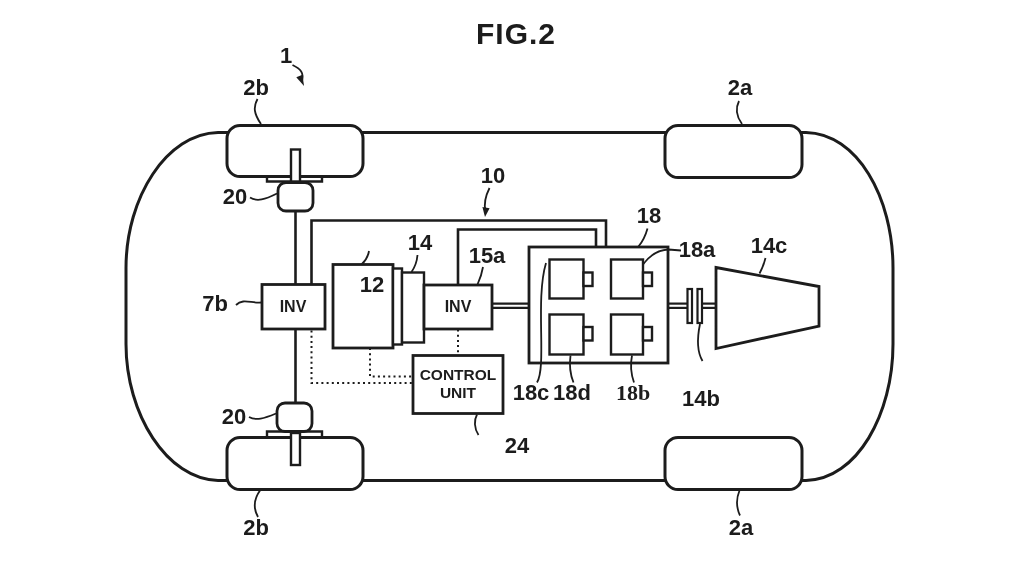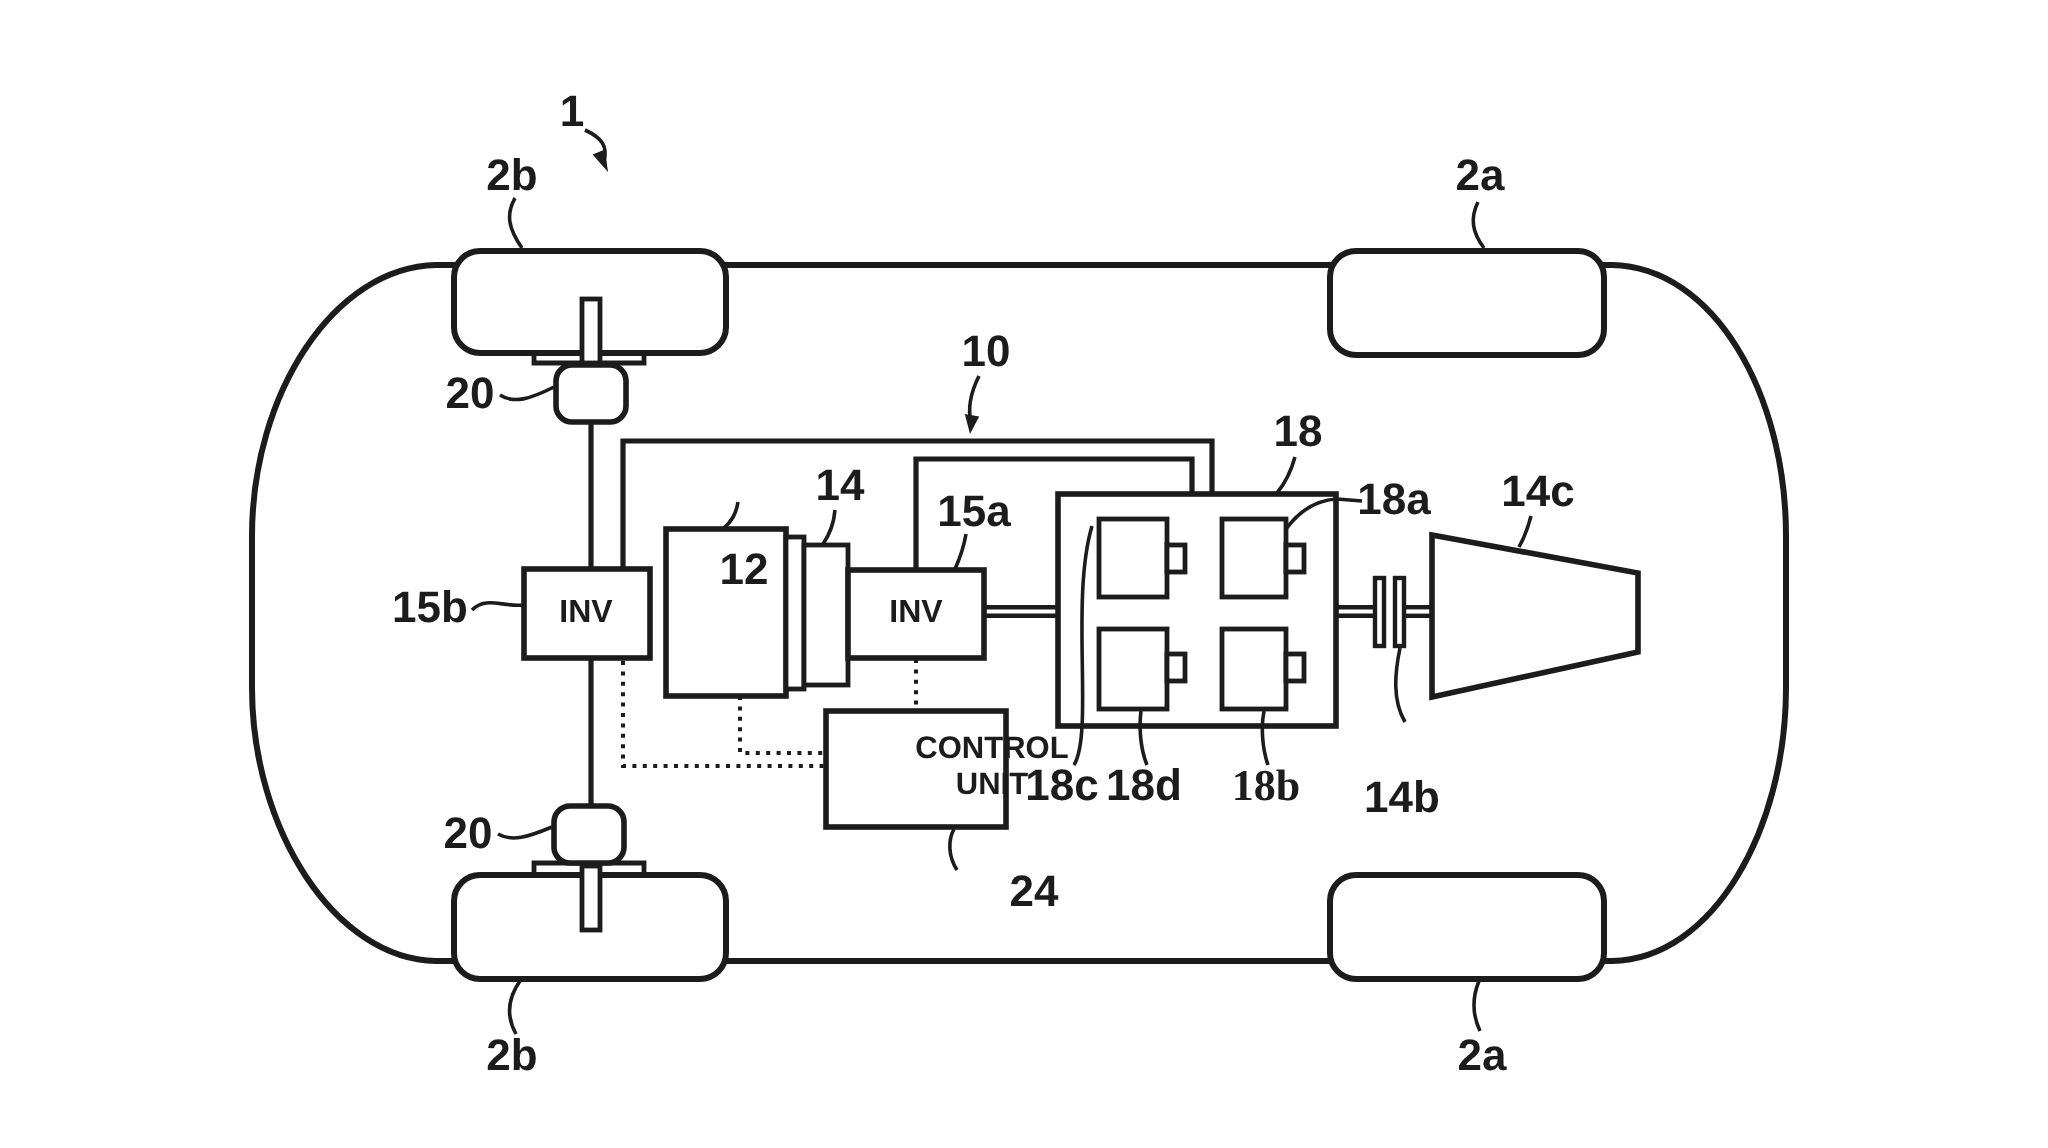--- a/index.html
+++ b/index.html
@@ -8,21 +8,21 @@
     font-family:"Liberation Sans","DejaVu Sans",sans-serif;overflow:hidden;
   }
   svg{position:absolute;left:0;top:0;}
   .lbl{
     position:absolute;transform:translate(-50%,-50%);
     color:#1c1c1c;font-weight:700;white-space:nowrap;line-height:1;
   }
   .fig-title{font-size:30px;letter-spacing:1px;}
   .ref{font-size:22px;}
   .boxtxt{font-size:16px;}
-  .cu-txt{font-size:15.5px;white-space:normal;text-align:center;width:86px;line-height:1.15;margin-left:38px;}
+  .cu-txt{font-size:15.5px;white-space:normal;text-align:center;width:86px;line-height:1.15;}
 </style>
 </head>
 <body>
 
 <div class="canvas">
 
   <svg width="1024" height="574" viewBox="0 0 1024 574">
 
     <path d="M 218,132.5 L 806,132.5 C 857,133.5 893,197 893,268 L 893,344 C 893,414 857,479.5 806,480.5 L 218,480.5 C 167,479.5 126,414 126,344 L 126,268 C 126,197 167,133.5 218,132.5 Z" fill="#ffffff" stroke="#1c1c1c" stroke-width="3"></path>
 
@@ -104,32 +104,33 @@
       <path d="M 573.5,382.5 C 570,374 569.5,363 570.5,355.5"></path>
       <path d="M 634,382.5 C 631,374 630.5,363 632,355.5"></path>
       <path d="M 478.5,435 C 474,428 474,420 477,414.5"></path>
       <path d="M 292.5,65 C 301,69 304,73 302,81"></path>
       <path d="M 489.5,188 C 486,195 483.5,203 485.5,211"></path>
     </g>
     <polygon points="304,86 296.3,77.3 302.5,74.7" fill="#1c1c1c"></polygon>
     <polygon points="485,217 482.4,207 489.6,208.2" fill="#1c1c1c"></polygon>
   </svg>
 
+  <div class="lbl fig-title" style="left:516px;top:34px;">FIG.2</div>
 
   <div class="lbl ref" style="left:286px;top:56px;">1</div>
   <div class="lbl ref" style="left:256px;top:88px;">2b</div>
   <div class="lbl ref" style="left:740px;top:88px;">2a</div>
   <div class="lbl ref" style="left:493px;top:176px;">10</div>
   <div class="lbl ref" style="left:649px;top:216px;">18</div>
   <div class="lbl ref" style="left:372px;top:238px;margin-top:47px;">12</div>
   <div class="lbl ref" style="left:420px;top:243px;">14</div>
   <div class="lbl ref" style="left:487px;top:256px;">15a</div>
   <div class="lbl ref" style="left:697px;top:250px;">18a</div>
   <div class="lbl ref" style="left:769px;top:246px;">14c</div>
-  <div class="lbl ref" style="left:215px;top:304px;">15b</div>
+  <div class="lbl ref" style="left:215px;top:304px;">7b</div>
   <div class="lbl ref" style="left:235px;top:197px;">20</div>
   <div class="lbl ref" style="left:234px;top:417px;">20</div>
   <div class="lbl ref" style="left:701px;top:371px;margin-top:28px;">14b</div>
   <div class="lbl ref" style="left:531px;top:393px;">18c</div>
   <div class="lbl ref" style="left:572px;top:393px;">18d</div>
   <div class="lbl ref" style="left:633px;top:393px;font-family:Liberation Serif, serif;">18b</div>
   <div class="lbl ref" style="left:481px;top:446px;margin-left:36px;">24</div>
   <div class="lbl ref" style="left:256px;top:528px;">2b</div>
   <div class="lbl ref" style="left:741px;top:528px;">2a</div>
 

